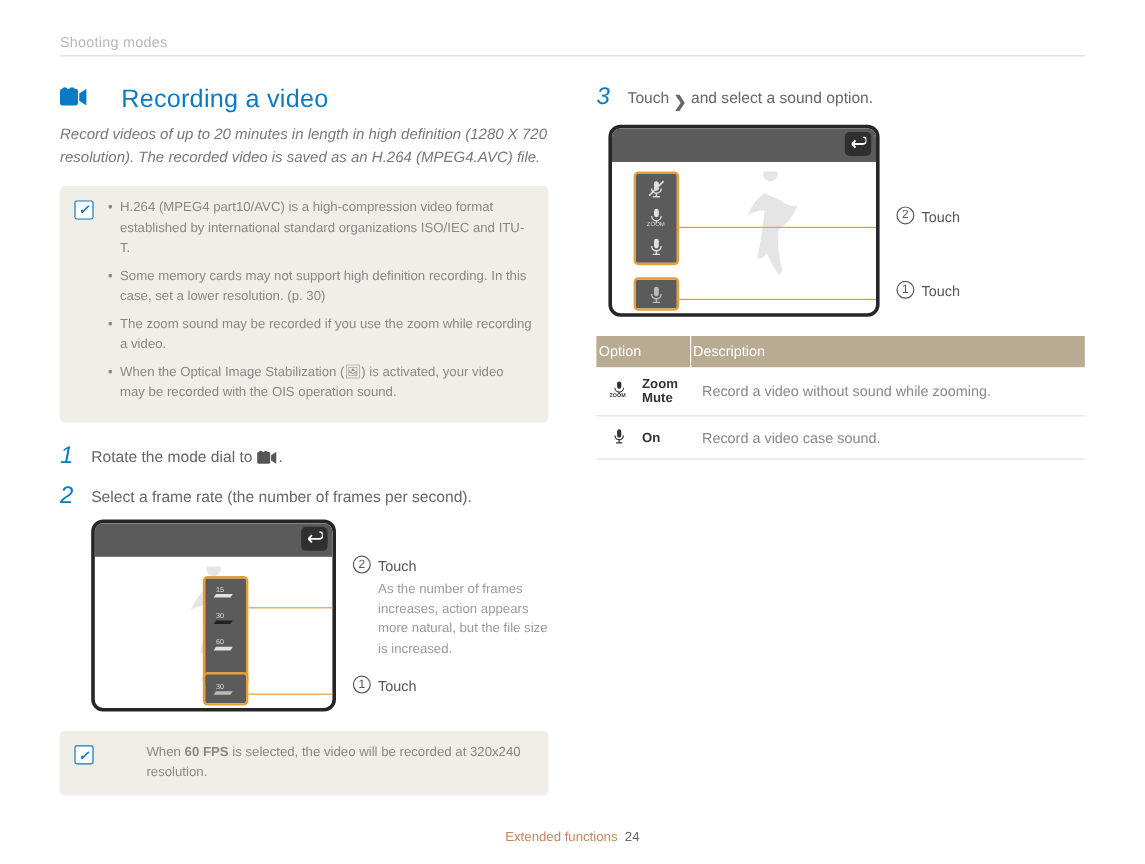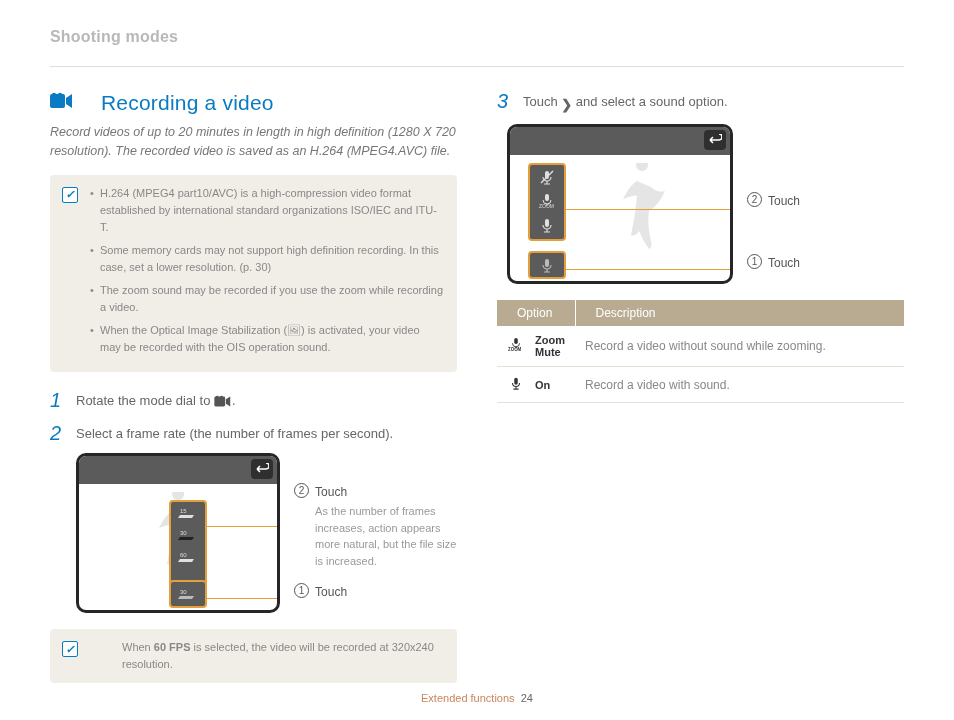--- a/index.html
+++ b/index.html
@@ -8,24 +8,24 @@
     height: 720px;
     font-family: Arial, Helvetica, sans-serif;
     background: #fff;
     position: relative;
     color: #6b6b6b;
   }
   .page {
     padding: 28px 50px 20px 50px;
   }
   .header {
-    font-size: 16px;
+    font-size: 12px;
     color: #b8b8b8;
-    font-weight: 700;
-    margin-bottom: 20px;
+    font-weight: 400;
+    margin-bottom: 4px;
     letter-spacing: 0.2px;
   }
   .header-rule {
     border: none;
     border-top: 1px solid #ddd;
     margin-bottom: 24px;
   }
   .columns {
     display: flex;
     gap: 40px;
@@ -229,21 +229,21 @@
     width: 100%;
     border-collapse: collapse;
     font-size: 12px;
     margin-top: 12px;
   }
   .opt-table th {
     background: #b9ab92;
     color: #fff;
     font-weight: 400;
     text-align: left;
-    padding: 6px 20px;
+    padding: 6px 2px;
     border-right: 1px solid #fff;
   }
   .opt-table th:last-child { border-right: none; }
   .opt-table td {
     border-bottom: 1px solid #e6e1d7;
     padding: 8px 10px;
     color: #888;
     vertical-align: middle;
   }
   .opt-table td.icon-cell { width: 28px; text-align: center; padding-right: 0; }
@@ -478,21 +478,21 @@
             <td>Record a video without sound while zooming.</td>
           </tr>
           <tr>
             <td class="icon-cell">
               <svg width="14" height="16" viewBox="0 0 16 16" fill="#333">
                   <rect x="6" y="2" width="4" height="8" rx="2"></rect>
                   <path d="M4 8 a4 4 0 0 0 8 0 M8 12 v3 M5 15 h6" stroke="#333" stroke-width="1.2" fill="none"></path>
                 </svg>
             </td>
             <td class="name-cell">On</td>
-            <td>Record a video with sound.</td>
+            <td>Record a video case sound.</td>
           </tr>
         </tbody>
       </table>
     </div>
   </div>
 </div>
 
 <div class="footer">
   <span class="section">Extended functions</span>
   &nbsp;<span class="pagenum">24</span>

